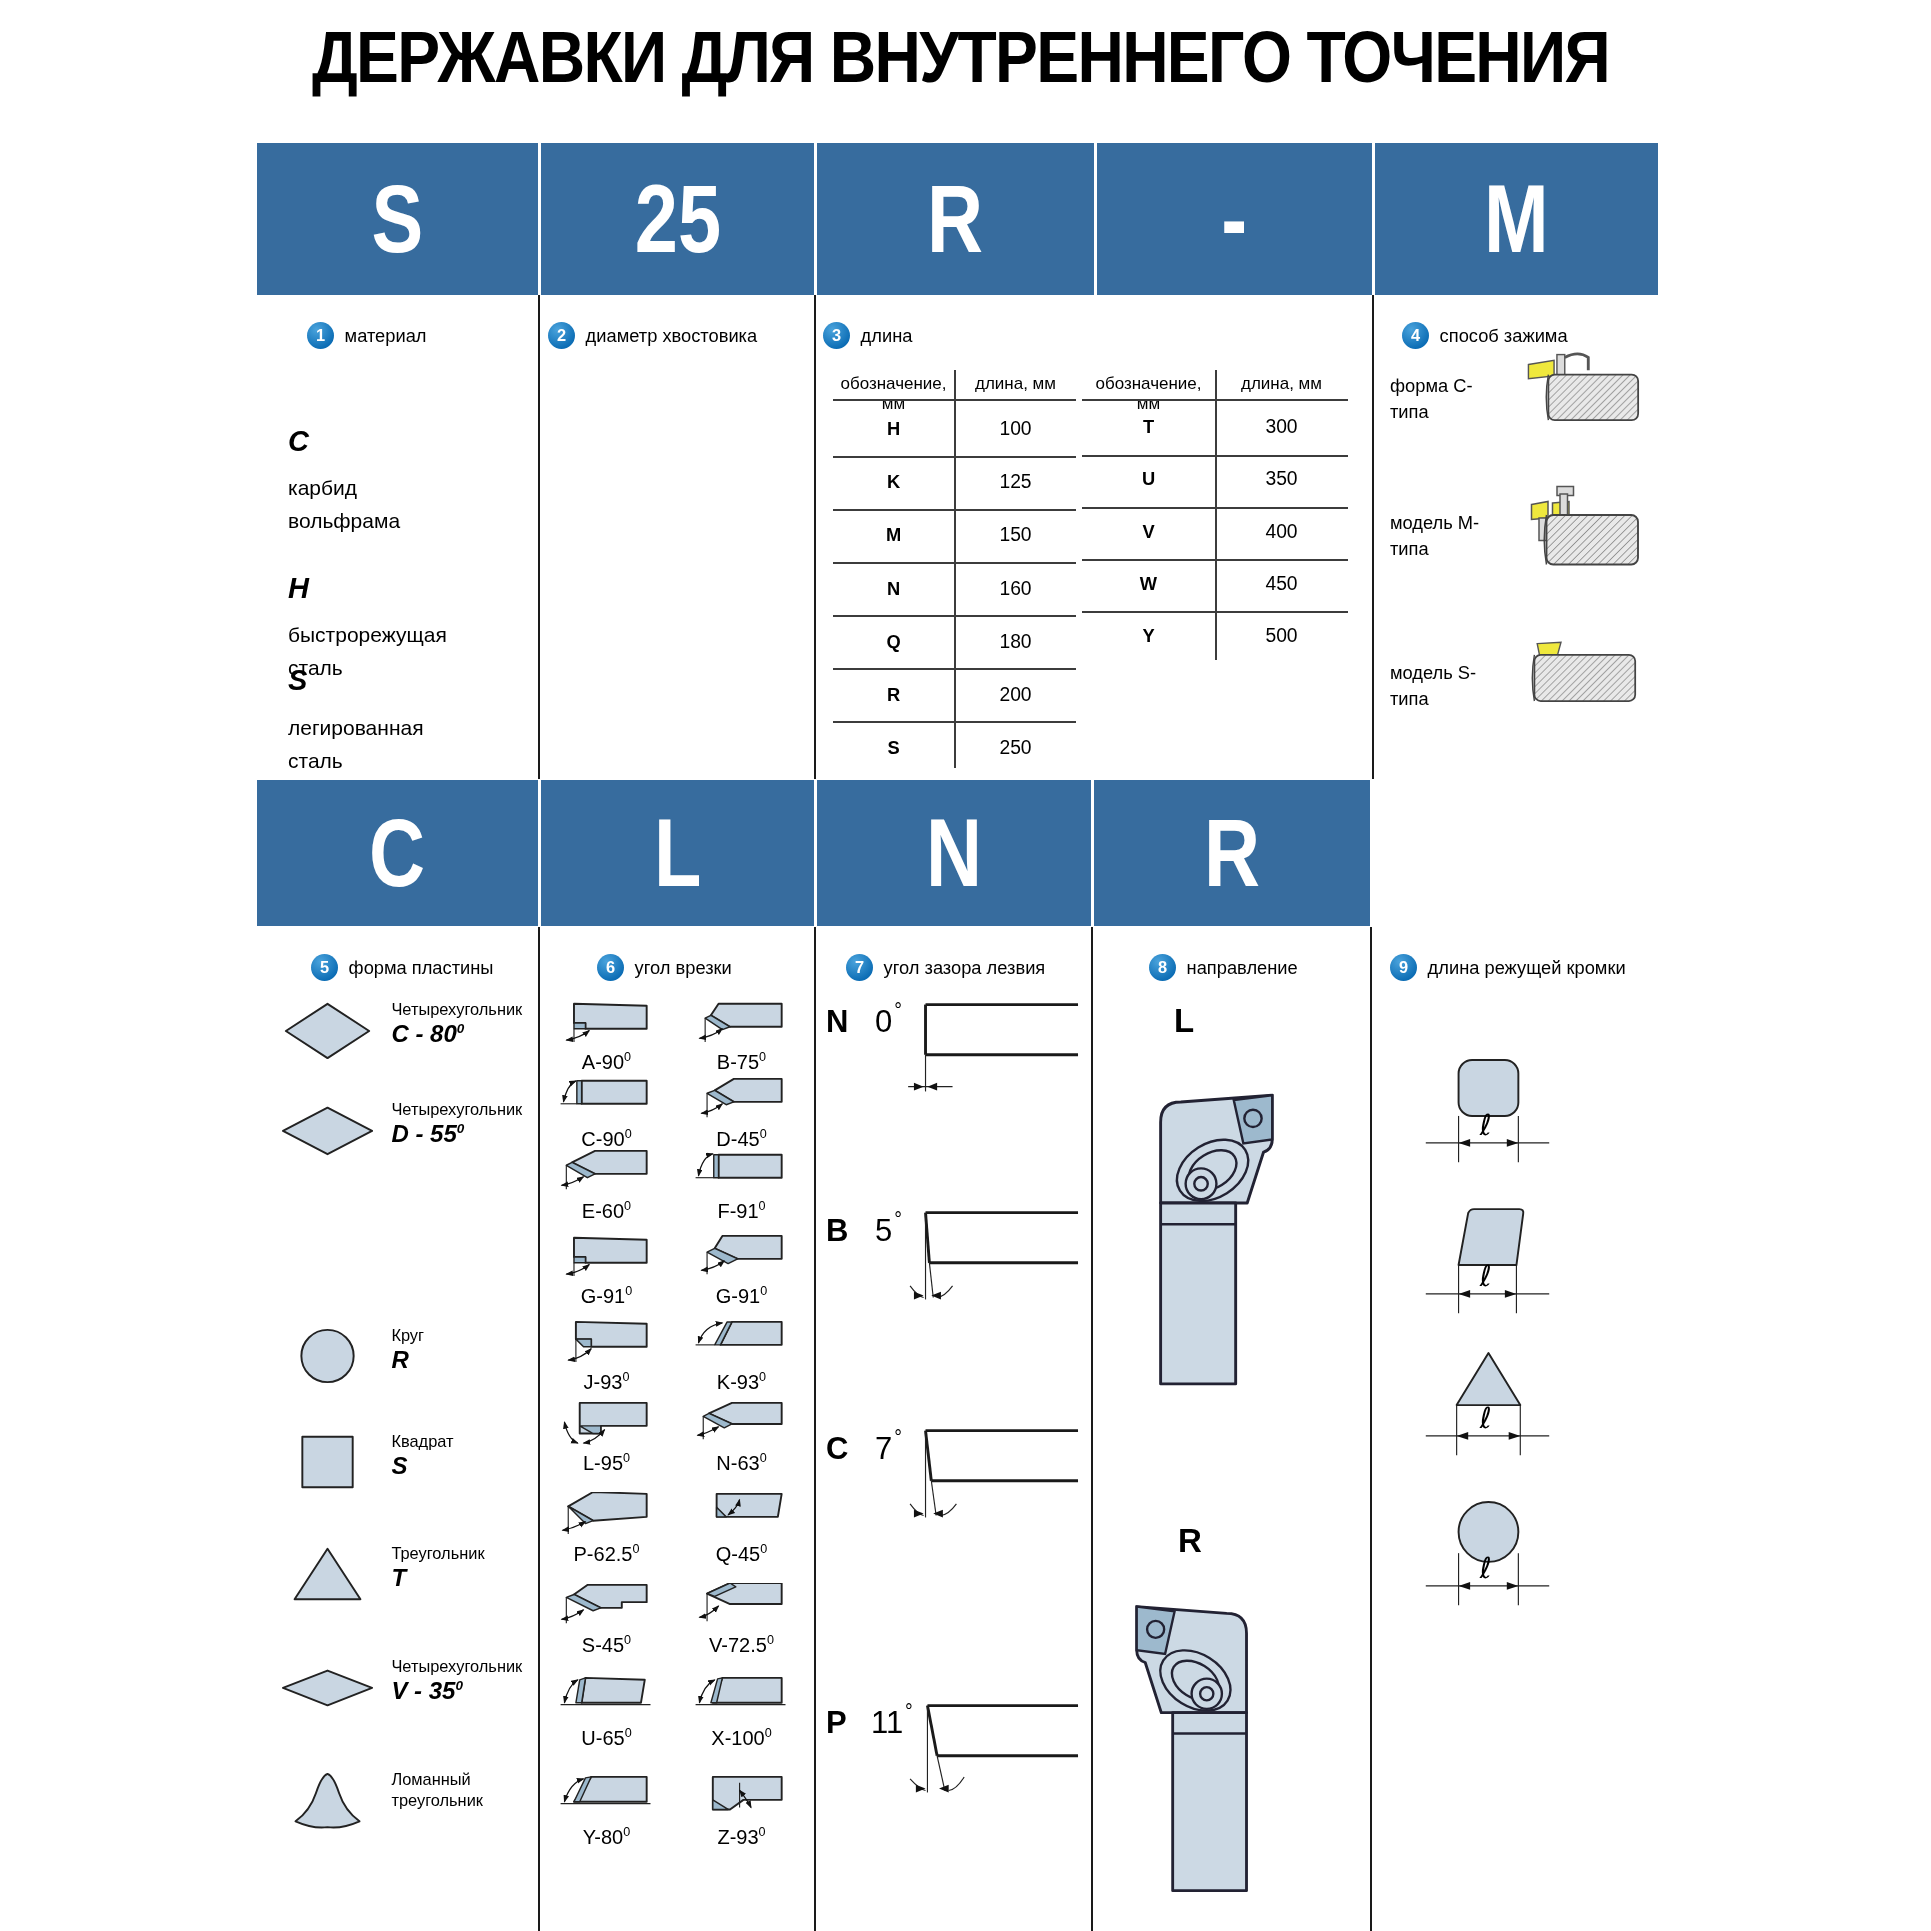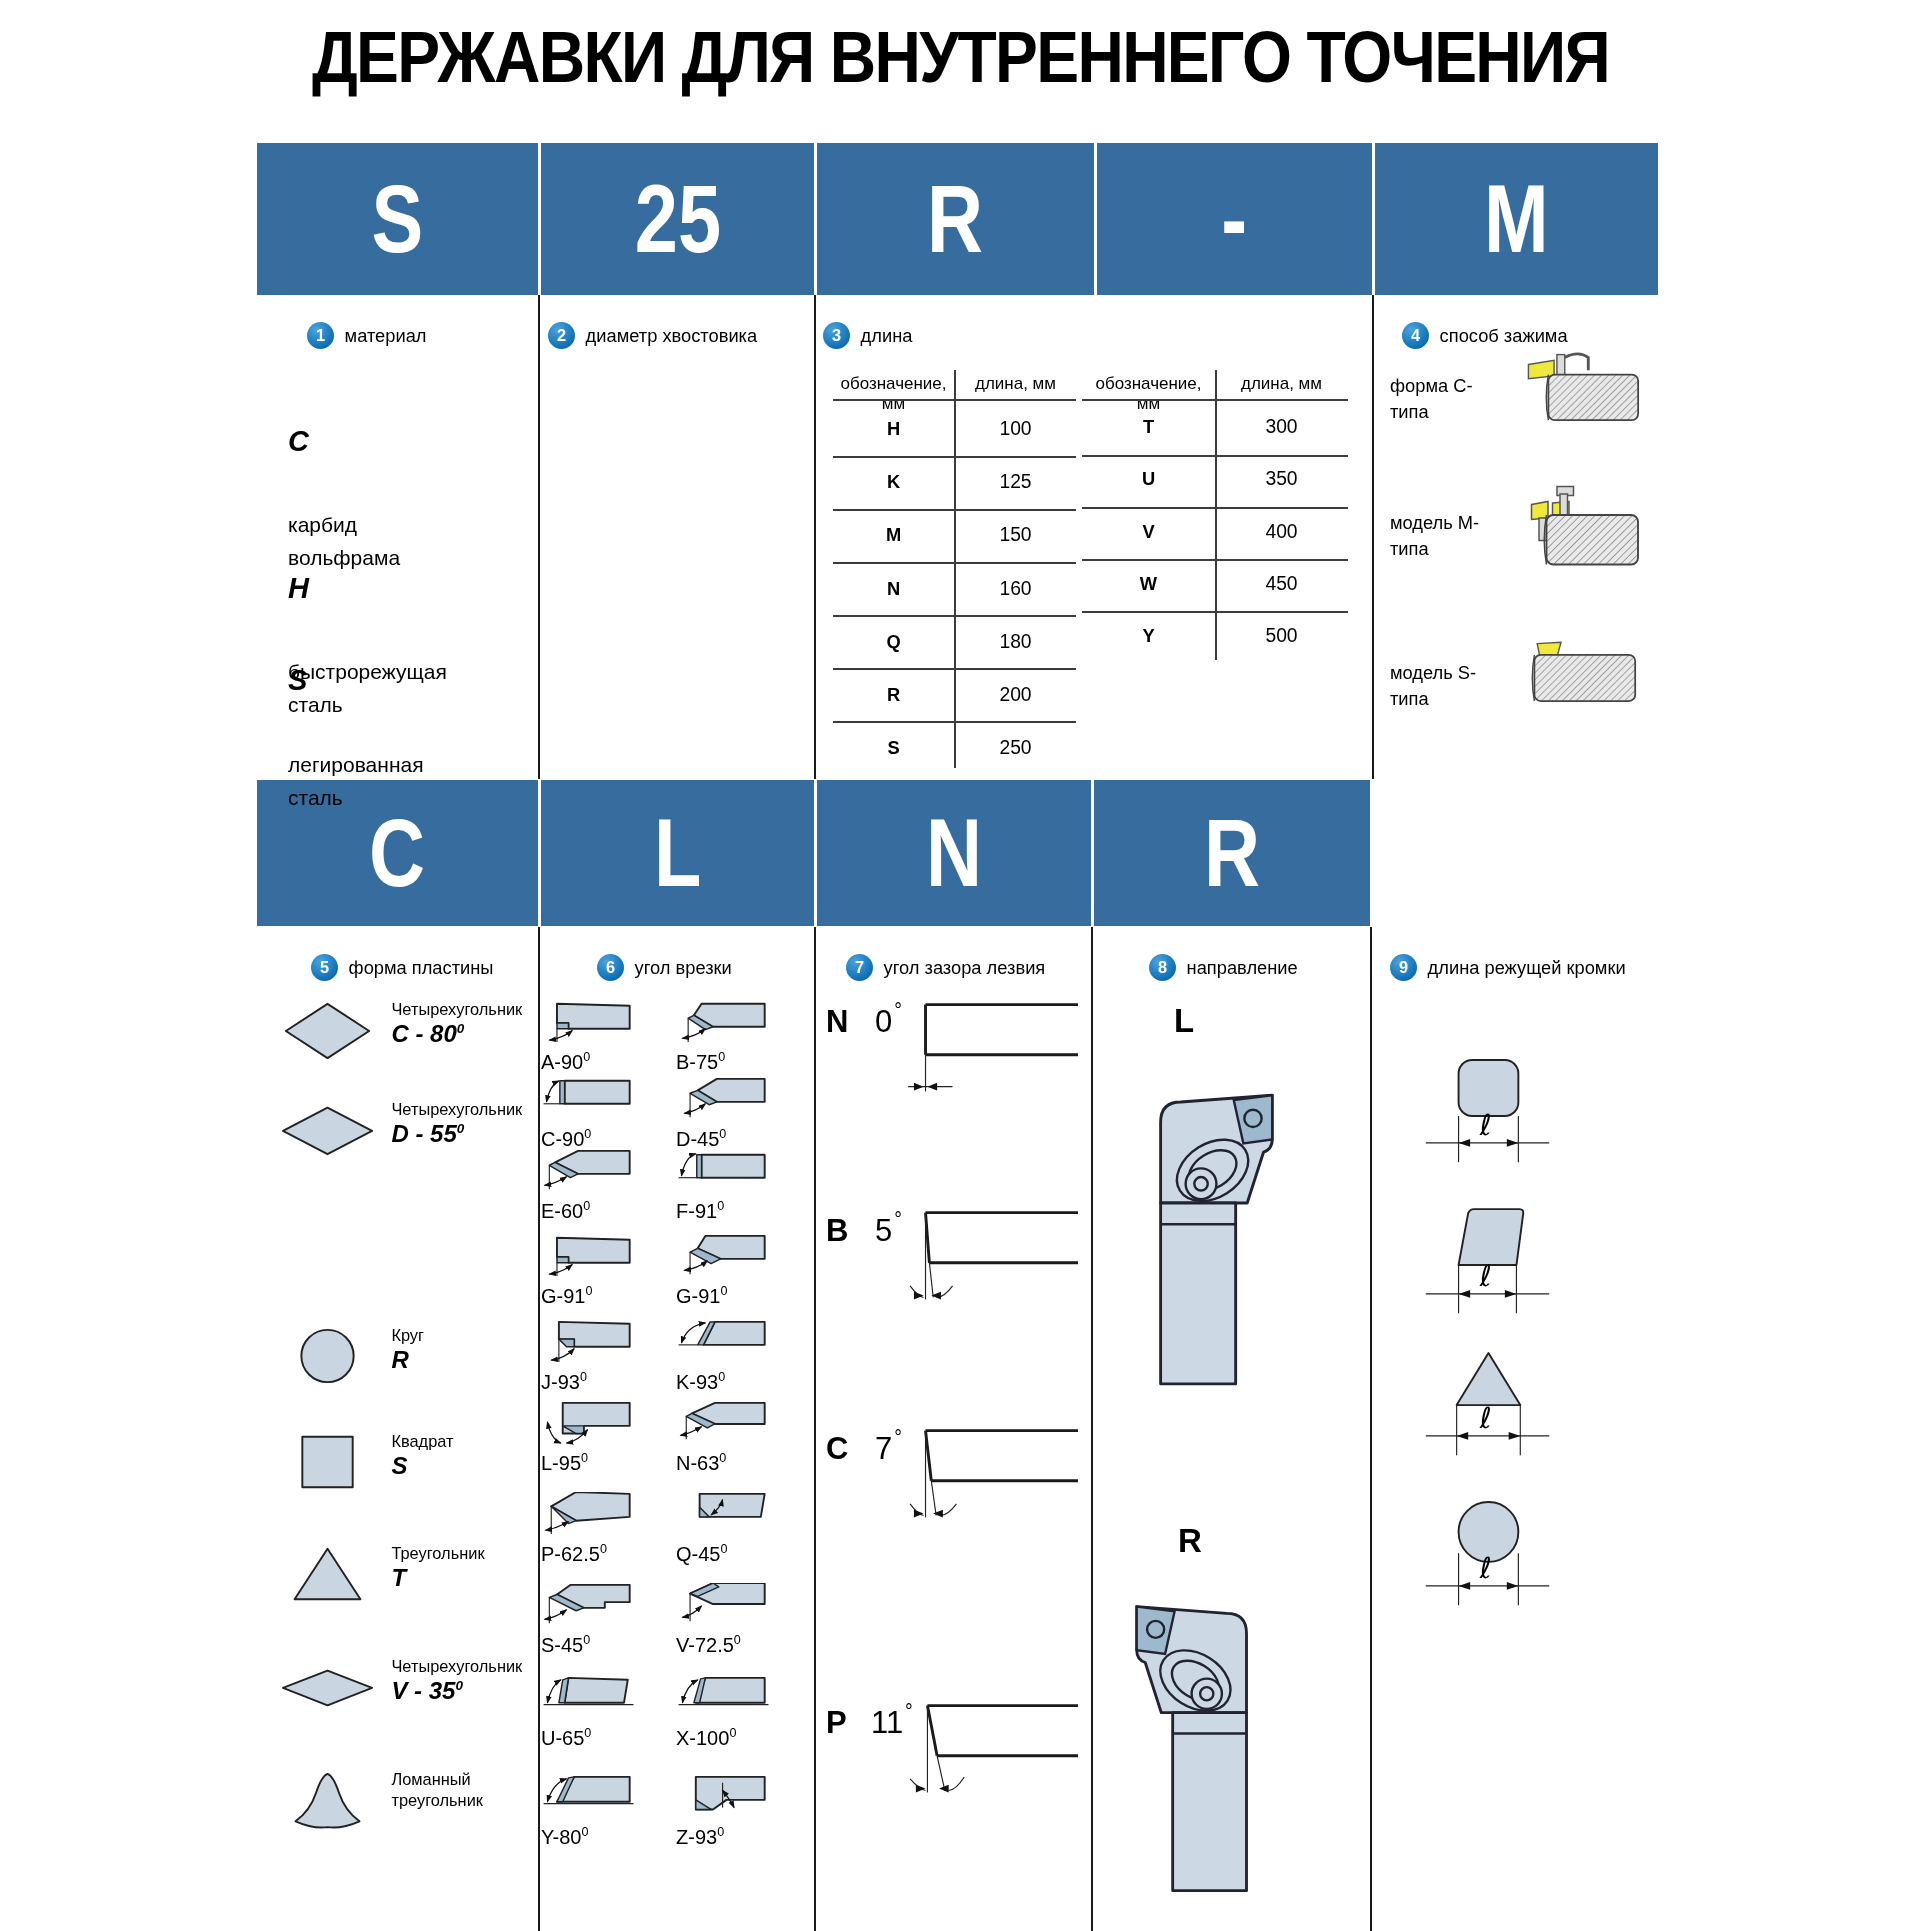--- a/index.html
+++ b/index.html
@@ -16,34 +16,34 @@
   .vdiv{width:1.9px;background:#1a1a1a;}
   .hline{position:absolute;height:1.9px;background:#3c3c3c;}
   .vline{position:absolute;width:1.9px;background:#3c3c3c;}
   
   .sec-header{display:flex;align-items:center;gap:10.6px;font-size:18.3px;}
   .badge{width:27px;height:27px;border-radius:50%;flex:0 0 27px;
          background:radial-gradient(circle at 35% 28%,#4aa3dc,#0b6cb4 75%);
          color:#fff;font-weight:bold;font-size:16.4px;display:flex;align-items:center;justify-content:center;}
   
   .mat-code{font-style:italic;font-weight:bold;font-size:29px;}
-  .mat-desc{font-size:21px;line-height:33px;width:183px;margin-top:37px;}
+  .mat-desc{font-size:21px;line-height:33px;width:183px;}
   
   .tbl-head{font-size:17px;text-align:center;position:absolute;top:3.9px;}
   .tbl-code{font-weight:bold;font-size:18.3px;position:absolute;text-align:center;}
   .tbl-val{font-size:19.3px;position:absolute;text-align:center;}
   
   .model-label{font-size:18.3px;line-height:26px;width:116px;}
   
   .s5item{display:flex;}
   .s5name{font-size:16.4px;line-height:21px;width:135px;}
   .s5code{font-size:24px;font-weight:bold;font-style:italic;}
   .s5code sup{font-size:13.5px;}
   
-  .s6cell{width:131px;text-align:left;}
+  .s6cell{width:131px;text-align:center;}
   .s6cell svg{width:97px;height:44px;}
   .s6lab{font-size:20px;margin-top:1.9px;}
   .s6lab sup{font-size:12.6px;}
   
   .body{fill:#c9d6e2;stroke:#222;stroke-width:2;stroke-linejoin:round;}
   .ins{fill:#9db9cd;stroke:#222;stroke-width:1.5;stroke-linejoin:round;}
   .thin{fill:none;stroke:#222;stroke-width:1.2;}
   .arc{fill:none;stroke:#111;stroke-width:1.3;marker-start:url(#arwS);marker-end:url(#arwE);}
   .thick{fill:none;stroke:#1a1a1a;stroke-width:3;}
   .arrtri{fill:#111;}

